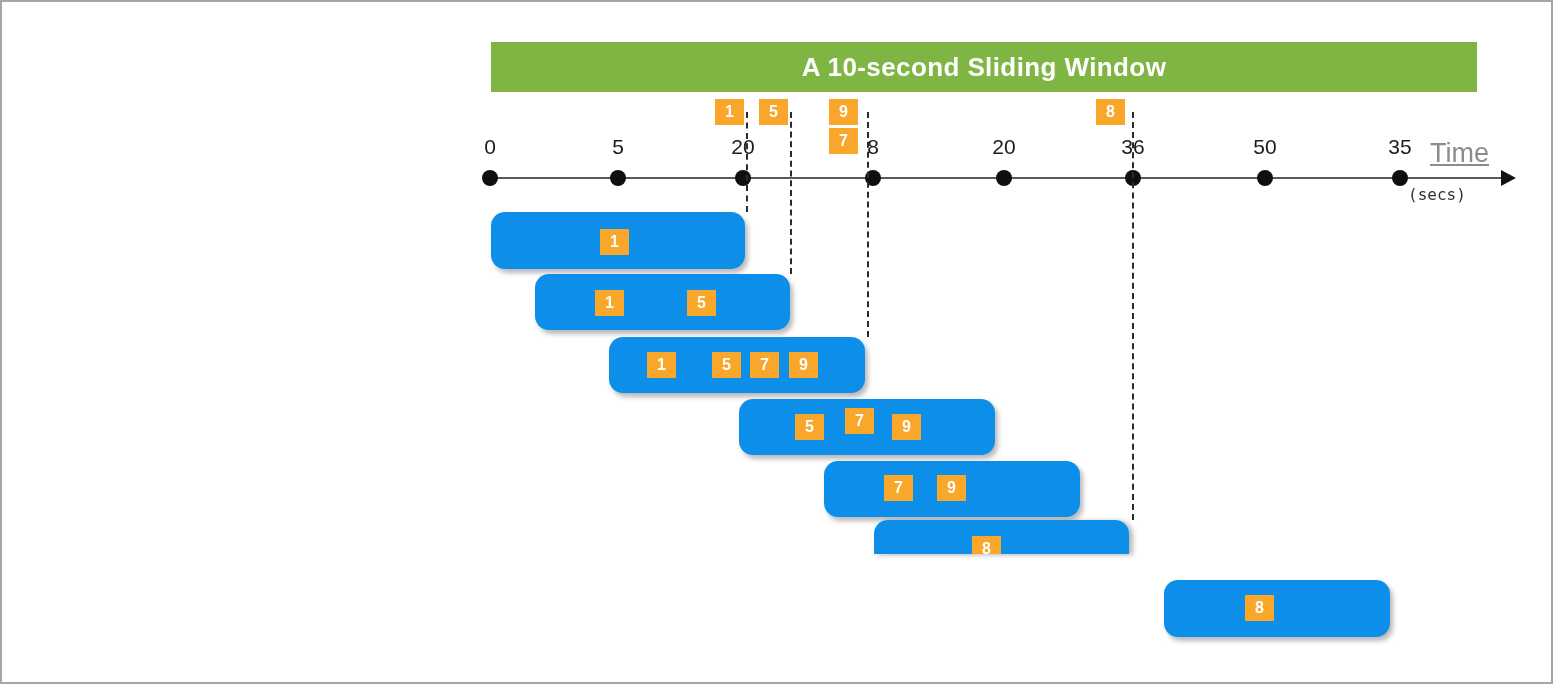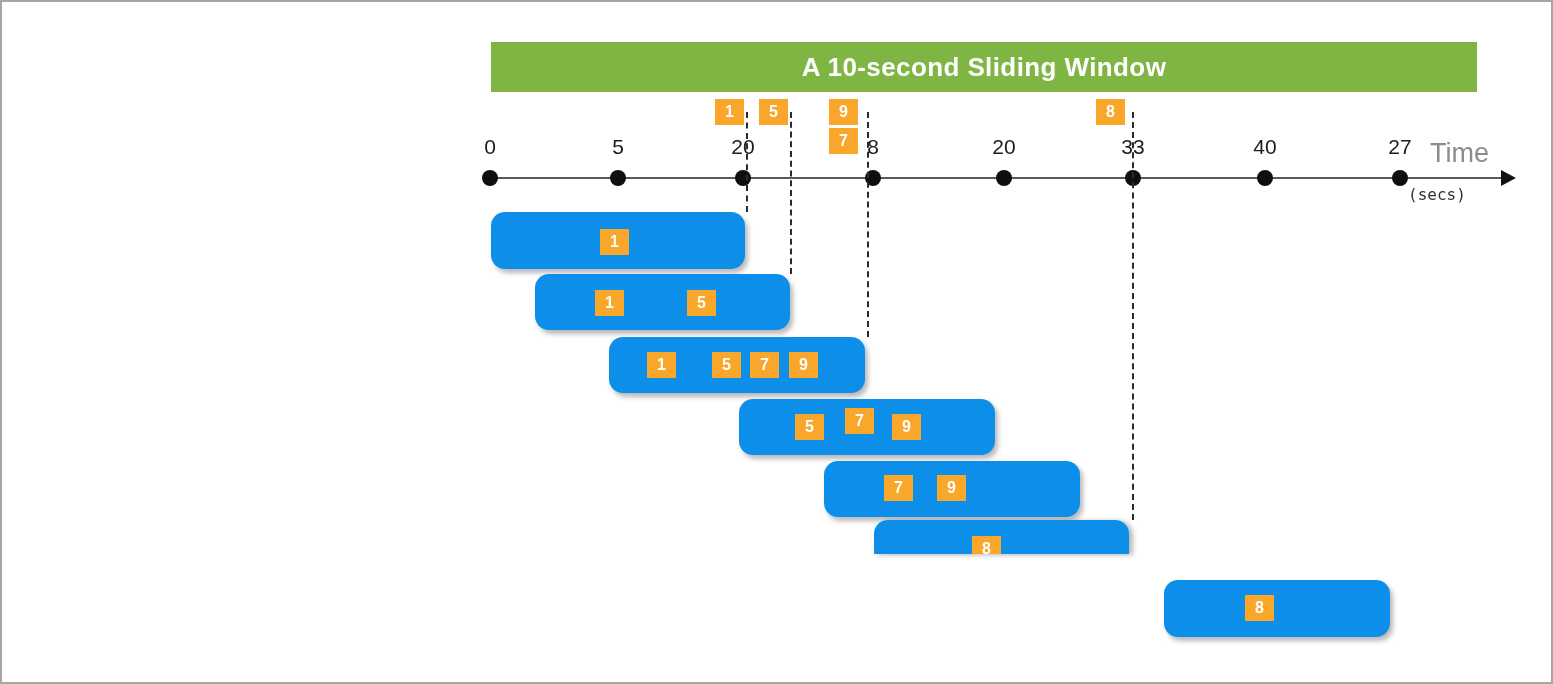--- a/index.html
+++ b/index.html
@@ -26,21 +26,21 @@
   }
   #axis-line{
     position:absolute; left:487px; top:175px; width:1014px; height:2px;
     background:var(--axis);
   }
   #axis-arrow{
     position:absolute; left:1499px; top:168px; width:0; height:0;
     border-left:15px solid #111; border-top:8px solid transparent; border-bottom:8px solid transparent;
   }
   #time-label{
-    position:absolute; left:1428px; top:136px; font-size:27px; color:var(--time-gray);
+    position:absolute; left:1428px; top:136px; font-size:27px; color:var(--time-gray);text-decoration:underline;
   }
   #secs-label{
     position:absolute; left:1406px; top:183px; font-size:16px; color:var(--secs);
     font-family:"DejaVu Sans Mono", monospace;
   }
   .tick-dot{
     position:absolute; top:168px; width:16px; height:16px; border-radius:50%;
     background:var(--dot);
   }
   .tick-label{
@@ -78,25 +78,25 @@
 <div class="tick-label" style="left: 468px;">0</div>
     <div class="tick-dot" style="left: 480px;"></div>
     <div class="tick-label" style="left: 596px;">5</div>
     <div class="tick-dot" style="left: 608px;"></div>
     <div class="tick-label" style="left: 721px;">20</div>
     <div class="tick-dot" style="left: 733px;"></div>
     <div class="tick-label" style="left: 851px;">8</div>
     <div class="tick-dot" style="left: 863px;"></div>
     <div class="tick-label" style="left: 982px;">20</div>
     <div class="tick-dot" style="left: 994px;"></div>
-    <div class="tick-label" style="left: 1111px;">33</div>
+    <div class="tick-label" style="left: 1111px;">36</div>
     <div class="tick-dot" style="left: 1123px;"></div>
-    <div class="tick-label" style="left: 1243px;">40</div>
+    <div class="tick-label" style="left: 1243px;">50</div>
     <div class="tick-dot" style="left: 1255px;"></div>
-    <div class="tick-label" style="left: 1378px;">27</div>
+    <div class="tick-label" style="left: 1378px;">35</div>
     <div class="tick-dot" style="left: 1390px;"></div>
     <div class="dash" style="left: 744px; top: 110px; height: 100px;"></div>
     <div class="dash" style="left: 788px; top: 110px; height: 162px;"></div>
     <div class="dash" style="left: 865px; top: 110px; height: 225px;"></div>
     <div class="dash" style="left: 1130px; top: 110px; height: 408px;"></div>
     <div class="evt" style="left: 713px; top: 97px;">1</div>
     <div class="evt" style="left: 757px; top: 97px;">5</div>
     <div class="evt" style="left: 827px; top: 97px;">9</div>
     <div class="evt" style="left: 827px; top: 126px;">7</div>
     <div class="evt" style="left: 1094px; top: 97px;">8</div>

